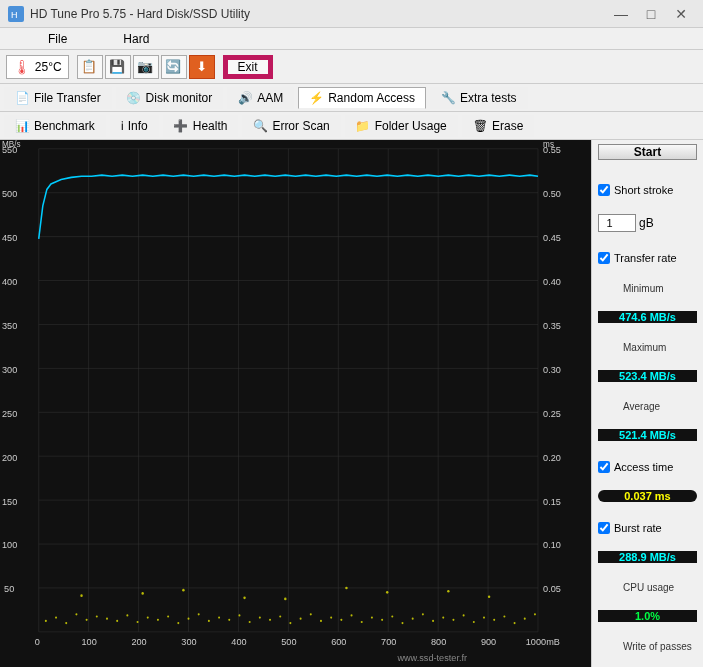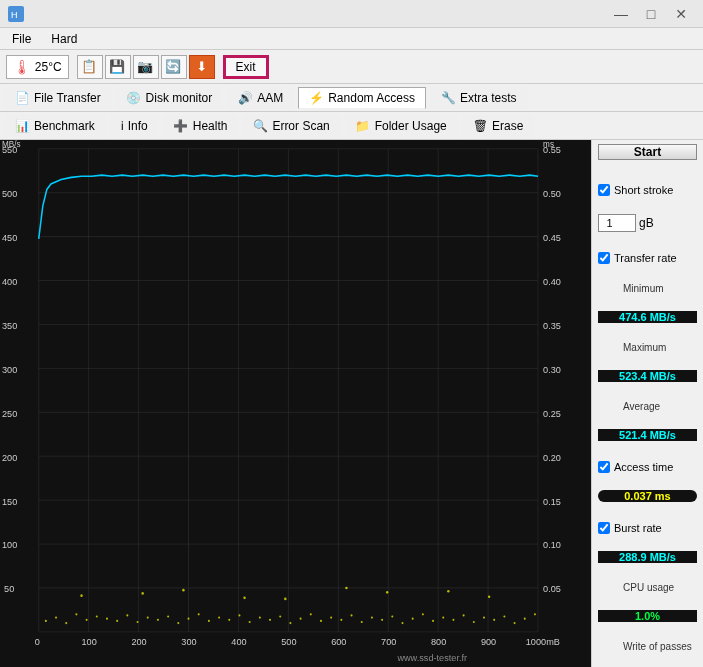--- a/index.html
+++ b/index.html
@@ -8,30 +8,30 @@
     
     .title-bar { background: #e8e8e8; border-bottom: 1px solid #ccc; height: 28px; display: flex; align-items: center; justify-content: space-between; padding: 0 8px; }
     .title-bar-left { display: flex; align-items: center; gap: 6px; }
     .title-icon { width: 16px; height: 16px; background: #4a90d9; border-radius: 2px; display: flex; align-items: center; justify-content: center; }
     .title-text { font-size: 12px; color: #333; }
     .title-controls { display: flex; gap: 2px; }
     .title-btn { width: 28px; height: 22px; border: none; background: transparent; cursor: pointer; display: flex; align-items: center; justify-content: center; font-size: 14px; color: #555; }
 
     
     .menu-bar { background: #f0f0f0; border-bottom: 1px solid #ccc; height: 22px; display: flex; align-items: center; padding: 0 4px; gap: 4px; }
-    .menu-item { padding: 2px 8px; cursor: pointer; font-size: 12px; }
+    .menu-item { padding: 2px 8px; cursor: pointer; font-size: 12px; margin-left: 36px; }
 
     
     .toolbar { background: #f0f0f0; border-bottom: 1px solid #ccc; height: 34px; display: flex; align-items: center; padding: 0 6px; gap: 8px; }
     .drive-select { height: 24px; width: 240px; font-size: 12px; border: 1px solid #aaa; background: white; padding: 0 4px; }
     .temp-box { display: flex; align-items: center; gap: 4px; border: 1px solid #aaa; background: white; padding: 2px 6px; height: 24px; }
     .temp-icon { color: #e44; font-size: 14px; }
     .toolbar-icons { display: flex; gap: 2px; }
     .toolbar-icon-btn { width: 26px; height: 24px; border: 1px solid #aaa; background: #f8f8f8; display: flex; align-items: center; justify-content: center; cursor: pointer; font-size: 13px; }
-    .exit-btn { height: 24px; padding: 0 10px; border: 3px solid #be185d; background: #f8f8f8; cursor: pointer; font-size: 12px; }
+    .exit-btn { height: 24px; padding: 0 10px; border: 5px solid #be185d; background: #f8f8f8; cursor: pointer; font-size: 12px; }
 
     
     .tabs-row { background: #f0f0f0; border-bottom: 1px solid #ccc; display: flex; align-items: center; padding: 2px 4px; height: 28px; gap: 4px; }
     .tab-btn { display: flex; align-items: center; gap: 4px; padding: 2px 10px; border: 1px solid transparent; cursor: pointer; font-size: 12px; height: 22px; }
     .tab-btn.active { background: #fff; border: 1px solid #aaa; border-bottom: 1px solid #f0f0f0; }
 
     
     .main-content { display: flex; height: calc(667px - 28px - 22px - 34px - 28px - 28px); }
     
     
@@ -66,20 +66,21 @@
 <body>
 
 <div class="title-bar">
   <div class="title-bar-left">
     <div class="title-icon">
       <svg width="12" height="12" viewBox="0 0 12 12">
           <rect width="12" height="12" fill="#4a90d9" rx="1"></rect>
           <text x="1" y="10" font-size="9" fill="white">H</text>
         </svg>
     </div>
+    <span class="title-text">HD Tune Pro 5.75 - Hard Disk/SSD Utility</span>
   </div>
   <div class="title-controls">
     <button class="title-btn">—</button>
     <button class="title-btn">□</button>
     <button class="title-btn close">✕</button>
   </div>
 </div>
 
 <div class="menu-bar">
   <span class="menu-item">File</span>

